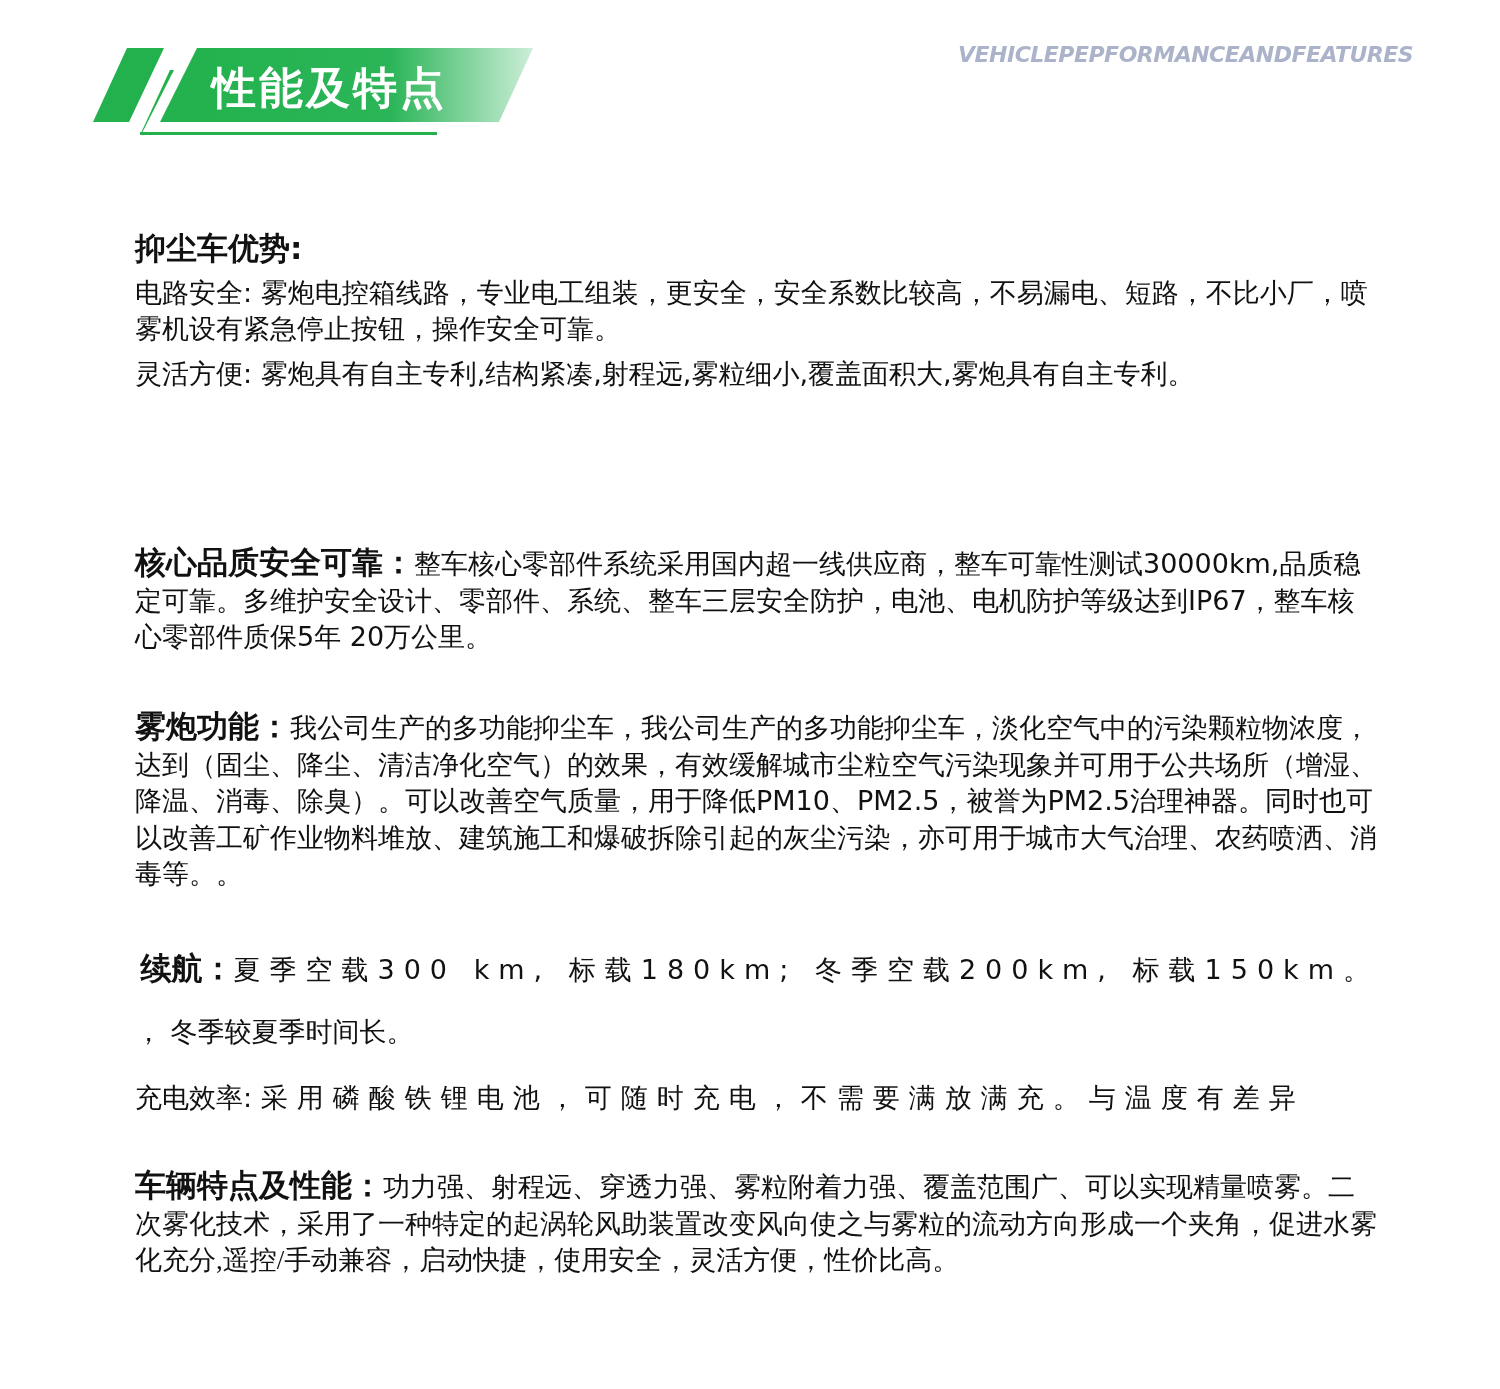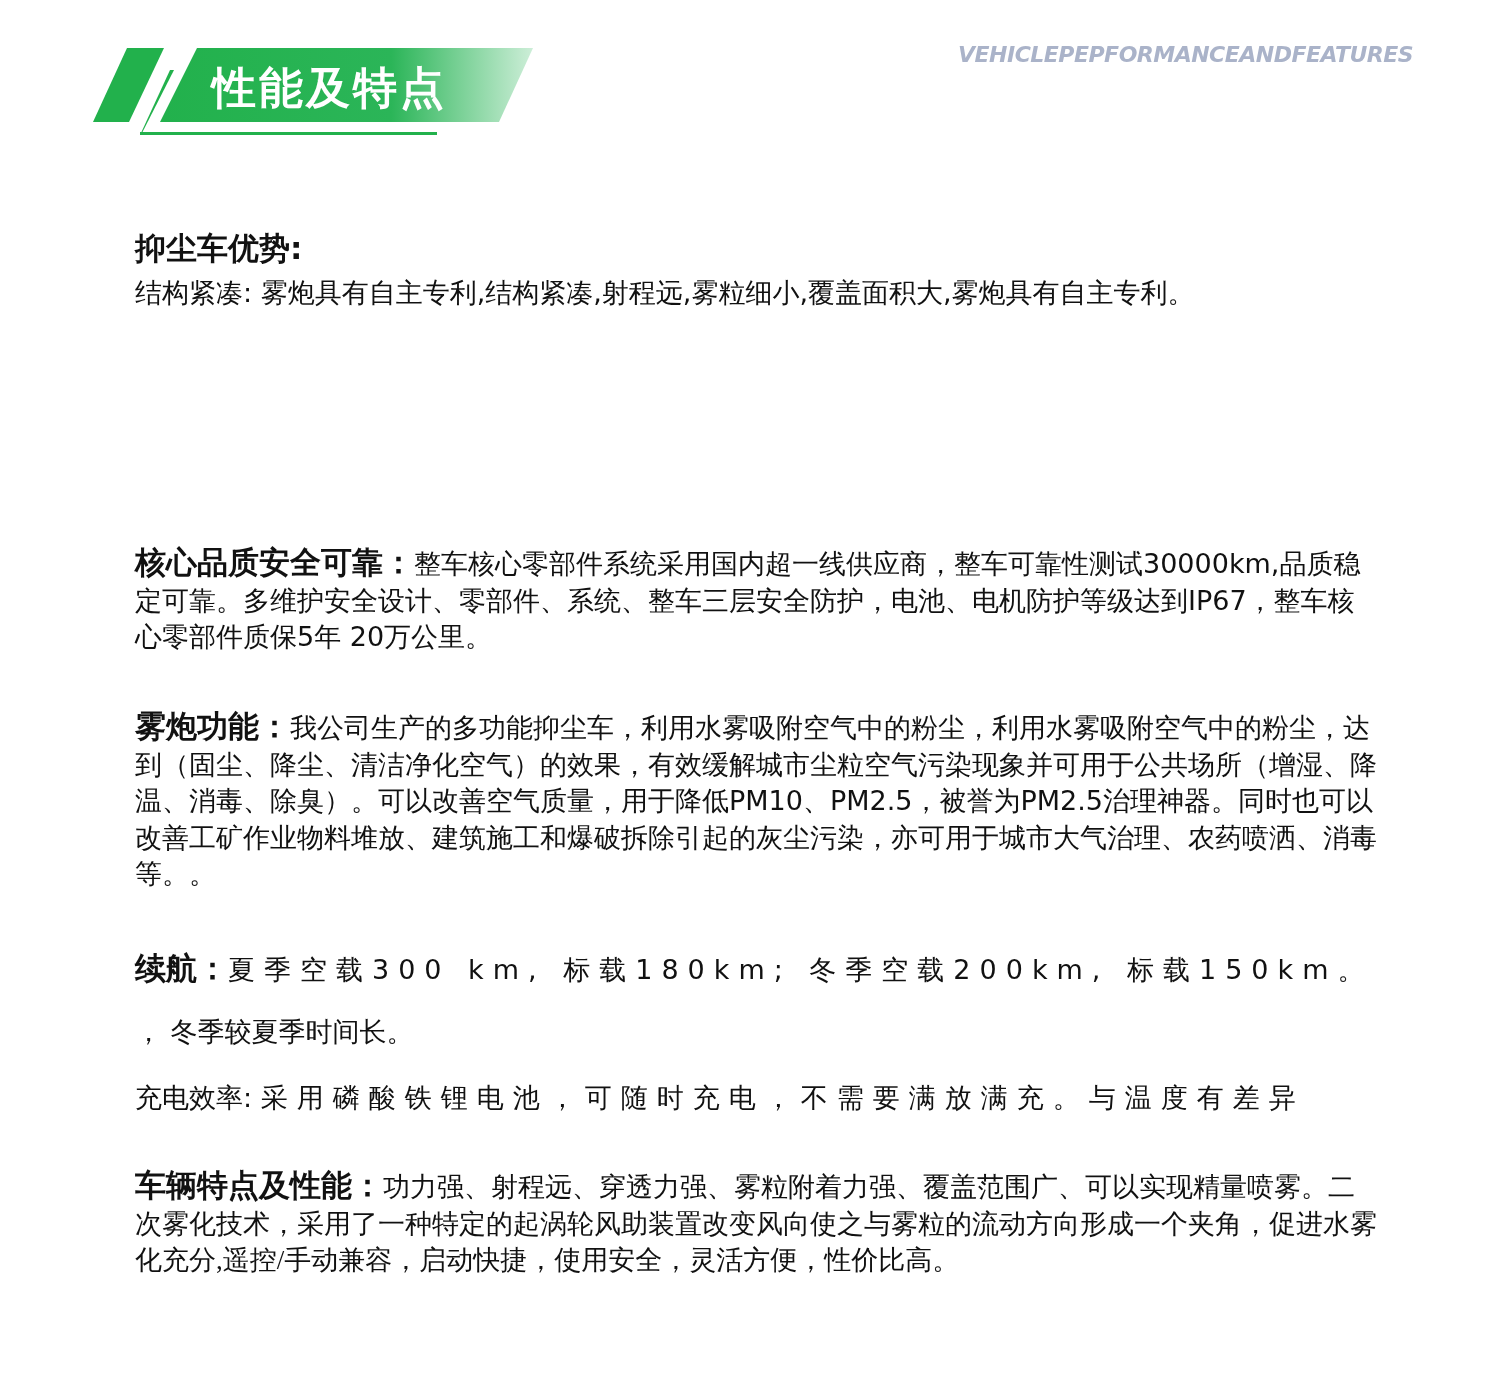--- a/index.html
+++ b/index.html
@@ -53,37 +53,40 @@
   </svg>
   <div class="banner-title">性能及特点</div>
   <div class="banner-subtitle">VEHICLEPEPFORMANCEANDFEATURES</div>
 </div>
 
 <div class="content">
 
   <div class="section" style="top:222px;">
     <p class="heading">抑尘车优势:</p>
     <p>
-      <span class="label">结构紧凑</span><span>: </span><span>雾炮具有自主专利,结构紧凑,射程远,雾粒细小,覆盖面积大,雾炮具有自主专利。</span>
+      <span class="label">电路安全</span><span>: </span><span>雾炮电控箱线路，专业电工组装，更安全，安全系数比较高，不易漏电、短路，不比小厂，喷雾机设有紧急停止按钮，操作安全可靠。</span>
+    </p>
+    <p>
+      <span class="label">灵活方便</span><span>: </span><span>雾炮具有自主专利,结构紧凑,射程远,雾粒细小,覆盖面积大,雾炮具有自主专利。</span>
     </p>
   </div>
 
   <div class="section" style="top:536px;">
     <p>
       <span class="heading">核心品质安全可靠：</span><span>整车核心零部件系统采用国内超一线供应商，整车可靠性测试30000km,品质稳定可靠。多维护安全设计、零部件、系统、整车三层安全防护，电池、电机防护等级达到IP67，整车核心零部件质保5年 20万公里。</span>
     </p>
   </div>
 
   <div class="section" style="top:700px;">
     <p>
-      <span class="heading">雾炮功能：</span><span>我公司生产的多功能抑尘车，利用水雾吸附空气中的粉尘，利用水雾吸附空气中的粉尘，达到（固尘、降尘、清洁净化空气）的效果，有效缓解城市尘粒空气污染现象并可用于公共场所（增湿、降温、消毒、除臭）。可以改善空气质量，用于降低PM10、PM2.5，被誉为PM2.5治理神器。同时也可以改善工矿作业物料堆放、建筑施工和爆破拆除引起的灰尘污染，亦可用于城市大气治理、农药喷洒、消毒等。。</span>
+      <span class="heading">雾炮功能：</span><span>我公司生产的多功能抑尘车，我公司生产的多功能抑尘车，淡化空气中的污染颗粒物浓度，达到（固尘、降尘、清洁净化空气）的效果，有效缓解城市尘粒空气污染现象并可用于公共场所（增湿、降温、消毒、除臭）。可以改善空气质量，用于降低PM10、PM2.5，被誉为PM2.5治理神器。同时也可以改善工矿作业物料堆放、建筑施工和爆破拆除引起的灰尘污染，亦可用于城市大气治理、农药喷洒、消毒等。。</span>
     </p>
   </div>
 
-  <div class="section" style="top:942px;">
+  <div class="section" style="top:942px;text-align:right;">
     <p>
       <span class="heading">续航：</span><span class="spaced">夏季空载300 km, 标载180km; 冬季空载200km, 标载150km。</span>
     </p>
   </div>
 
   <div class="section spaced-line" style="top:995px;">
     <p>
       <span>，  冬季较夏季时间长。</span>
     </p>
     <p>

